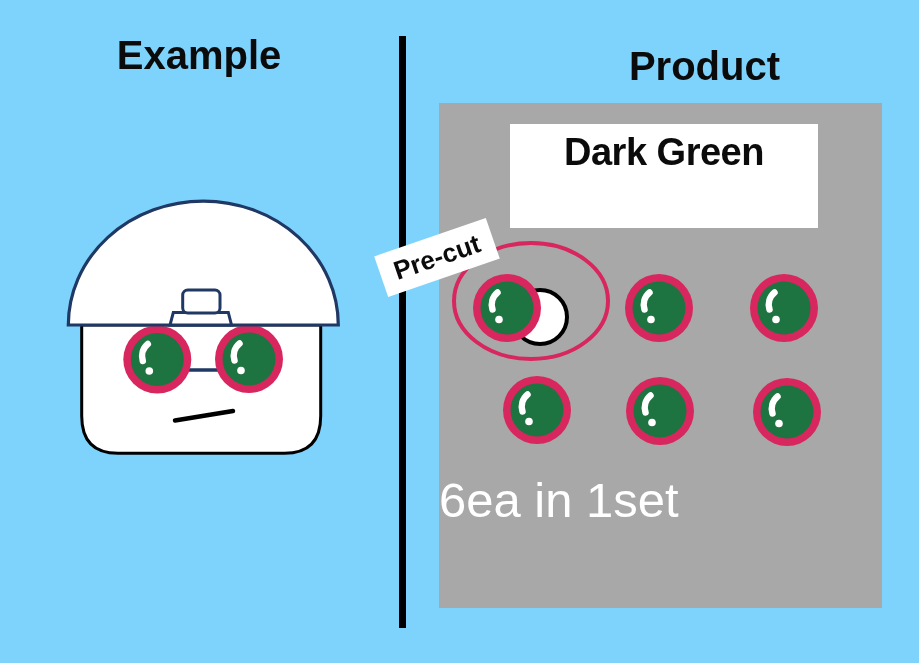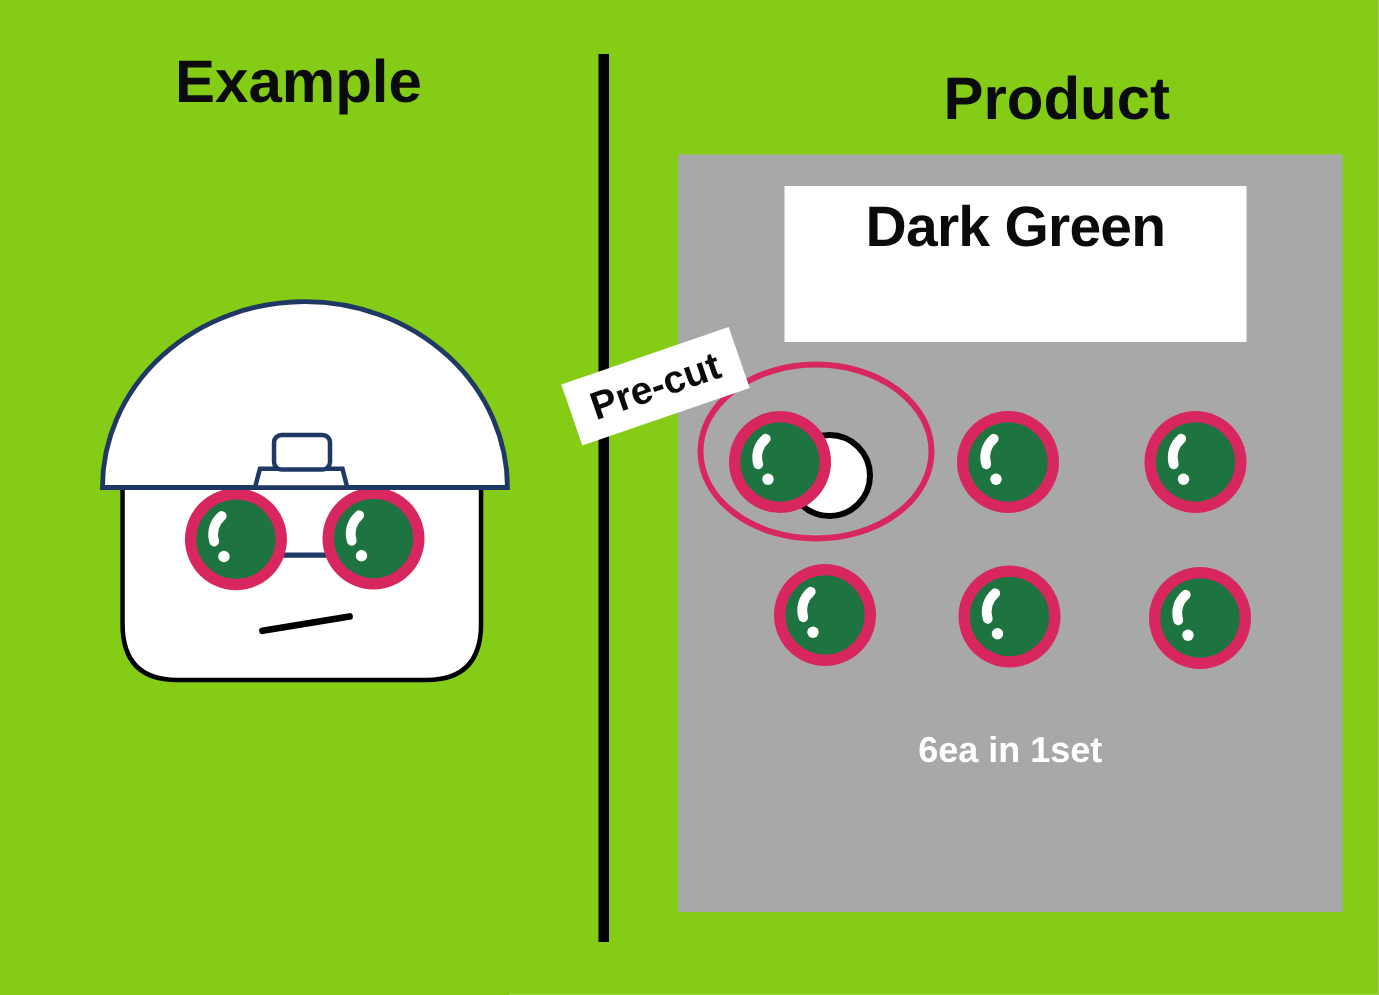--- a/index.html
+++ b/index.html
@@ -3,21 +3,21 @@
 <meta charset="utf-8">
 <style>
   html,body{margin:0;padding:0;}
   body{
     font-family:"Liberation Sans", sans-serif;
     background:#e9e9ea;
   }
   .stage{
     position:relative;
     width:919px;height:663px;
-    background:#84cc16;
+    background:#7dd3fc;
     overflow:hidden;
   }
   .section-title{
     position:absolute;
     font-size:40px;
     font-weight:700;
     color:#0b0b0b;
     text-align:center;
     letter-spacing:0px;
   }
@@ -29,21 +29,20 @@
     width:7px;height:592px;
     background:#000;
     z-index:1;
   }
   .product-panel{
     position:absolute;
     left:439px;top:103px;
     width:443px;height:505px;
     background:#a8a8a8;
     z-index:2;
-    margin-left:13px;
   }
   .color-label{
     position:absolute;
     left:71px;top:21px;
     width:308px;height:104px;
     background:#ffffff;
     color:#0b0b0b;
     font-size:38px;
     font-weight:700;
     line-height:47px;
@@ -53,24 +52,24 @@
     letter-spacing:-0.5px;
   }
   .eye-sheet{
     position:absolute;
     left:0;top:0;
     width:443px;height:505px;
   }
   .panel-caption{
     position:absolute;
     left:0;right:0;top:375px;
-    text-align:center;
+    text-align:left;
     color:#ffffff;
-    font-size:24px;
-    font-weight:700;
+    font-size:49px;
+    font-weight:400;
     line-height:45px;
   }
   .precut-tag{
     position:absolute;
     left:378px;top:236px;
     width:118px;height:43px;
     background:#ffffff;
     color:#0b0b0b;
     font-size:26px;
     font-weight:700;

